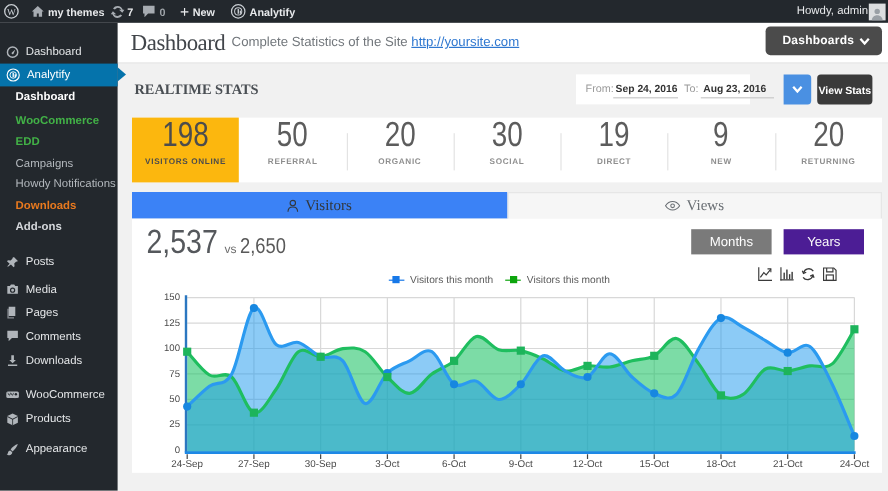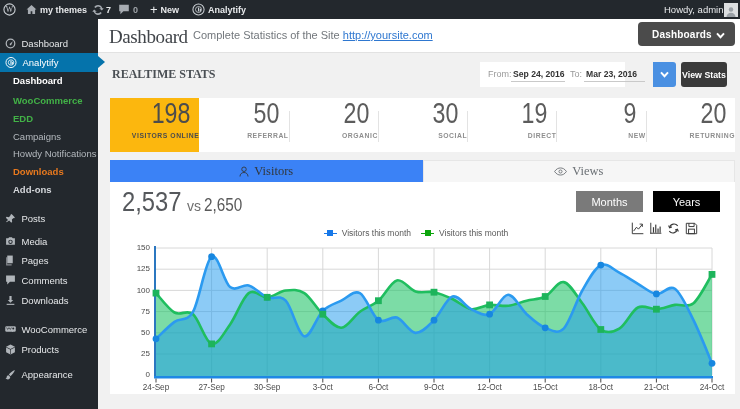--- a/index.html
+++ b/index.html
@@ -23,43 +23,43 @@
 #dashbtn .chev{position:absolute;right:10px;top:8px;}
 #realtime{position:absolute;left:112px;top:67px;font-family:"Liberation Serif",serif;font-size:12px;font-weight:bold;color:#4a4f54;z-index:5;}
 #datebox{position:absolute;left:480px;top:62px;width:145px;height:25px;background:#fff;z-index:5;font-size:9px;color:#333;white-space:nowrap;}
 #datebox .lbl{color:#9a9a9a;}
 #datebox .fld{position:absolute;top:6px;}
 #datebox .ul{position:absolute;top:19px;height:1px;background:#c9c9c9;}
 #bluebtn{position:absolute;left:653px;top:62px;width:23px;height:25px;background:#4a90e2;border-radius:0 3px 3px 0;z-index:5;display:flex;align-items:center;justify-content:center;}
 #viewstats{position:absolute;left:681px;top:62px;width:46px;height:25px;background:#3a3a3a;border-radius:3px;color:#fff;font-size:8.8px;font-weight:bold;display:flex;align-items:center;justify-content:center;z-index:5;white-space:nowrap;}
 
 #stats{position:absolute;left:110px;top:98px;width:625px;height:54px;background:#fff;display:flex;z-index:5;}
-.sbox{width:101px;position:relative;text-align:right;}
+.sbox{width:101px;position:relative;text-align:center;}
 .sbox .val{margin-top:4px;font-size:29px;line-height:23px;font-weight:300;color:#5c5c5c;transform:scale(0.8,1);}
 .sbox .lab{margin-top:7px;font-size:6.8px;font-weight:bold;color:#8e8e8e;letter-spacing:0.55px;}
 .sbox.on{background:#fcb70e;}
 .sbox.on .val{color:#4c4c4c;}
 .sbox.on .lab{color:#4c4c4c;}
 .sbox+.sbox:before{content:"";position:absolute;left:0;top:13px;bottom:10px;width:1px;background:#e3e3e3;}
 .sbox.on+.sbox:before{display:none;}
 
 #tabs{position:absolute;left:110px;top:160px;width:625px;height:22px;display:flex;z-index:5;}
 .tab{width:312.5px;display:flex;align-items:center;justify-content:center;font-family:"Liberation Serif",serif;font-size:12.5px;color:#32373c;background:#3b82f6;}
 .tab.off{background:#f6f6f6;border:1px solid #e6e6e6;border-bottom:none;color:#6a6f74;}
 .tab svg{margin-right:5px;}
 
 #panel{position:absolute;left:110px;top:182px;width:625px;height:212px;background:#fff;z-index:4;}
 #bignum{position:absolute;left:122px;top:186px;z-index:6;color:#55585c;}
 #bignum .n1{font-size:28px;font-weight:300;display:inline-block;transform:scale(0.85,1);transform-origin:0 50%;margin-right:-8px;}
-#bignum .vs{font-size:14px;color:#6e6e6e;margin:16px 3px;}
+#bignum .vs{font-size:10px;color:#6e6e6e;margin:16px 3px;}
 #bignum .n2{font-size:18px;color:#595959;display:inline-block;transform:scale(0.85,1);transform-origin:0 50%;}
 #mybtns{position:absolute;left:576px;top:191px;z-index:6;display:flex;}
 #mybtns .b{width:67px;height:21px;display:flex;align-items:center;justify-content:center;color:#fff;font-size:11px;}
 #mybtns .b1{background:#7a7a7a;margin-right:10px;}
-#mybtns .b2{background:#000000;color:#fbfbfb;}
+#mybtns .b2{background:#4c1d95;color:#fbfbfb;}
 #legend{position:absolute;left:46px;top:228px;width:740px;display:flex;justify-content:center;z-index:6;font-size:8.5px;color:#5a5a5a;}
 #legend{padding-left:0;}
 #legend .li{display:flex;align-items:center;margin:0 5px;}
 #legend .mk{position:relative;width:13px;height:9px;margin-right:5px;}
 #legend .mk .ln{position:absolute;left:0;top:4px;width:13px;height:1.5px;}
 #legend .mk .sq{position:absolute;left:3.5px;top:1.5px;width:6px;height:6px;}
 #cicons{position:absolute;left:626px;top:222px;z-index:6;display:flex;color:#3a3a3a;}
 #cicons svg{margin-left:5px;display:block;}
 #chartsvg{position:absolute;left:0;top:0;width:740px;height:409px;z-index:5;pointer-events:none;}
 </style></head>
@@ -193,21 +193,21 @@
  <div id="dashbtn">Dashboards<span class="chev"><svg width="9" height="7" viewBox="0 0 10 8">
           <path d="M1 1.5 5 6 9 1.5" fill="none" stroke="#fff" stroke-width="2.2"></path>
         </svg></span></div>
 </div>
 <div id="realtime">REALTIME STATS</div>
 <div id="datebox">
  <span class="fld lbl" style="left:8px;top:7px;">From:</span>
  <span class="fld" style="left:33px;top:7px;font-size:8.6px;font-weight:bold;color:#333;">Sep 24, 2016</span>
  <span class="ul" style="left:31px;width:54px;"></span>
  <span class="fld lbl" style="left:90px;top:7px;">To:</span>
- <span class="fld" style="left:106px;top:7px;font-size:8.6px;font-weight:bold;color:#333;">Mar 23, 2016</span>
+ <span class="fld" style="left:106px;top:7px;font-size:8.6px;font-weight:bold;color:#333;">Aug 23, 2016</span>
  <span class="ul" style="left:104px;width:61px;"></span>
 </div>
 <div id="bluebtn">
     <svg width="9" height="7" viewBox="0 0 10 8">
       <path d="M1 1.5 5 6 9 1.5" fill="none" stroke="#fff" stroke-width="2.2"></path>
     </svg>
   </div>
 <div id="viewstats">View Stats</div>
 
 <div id="stats">

